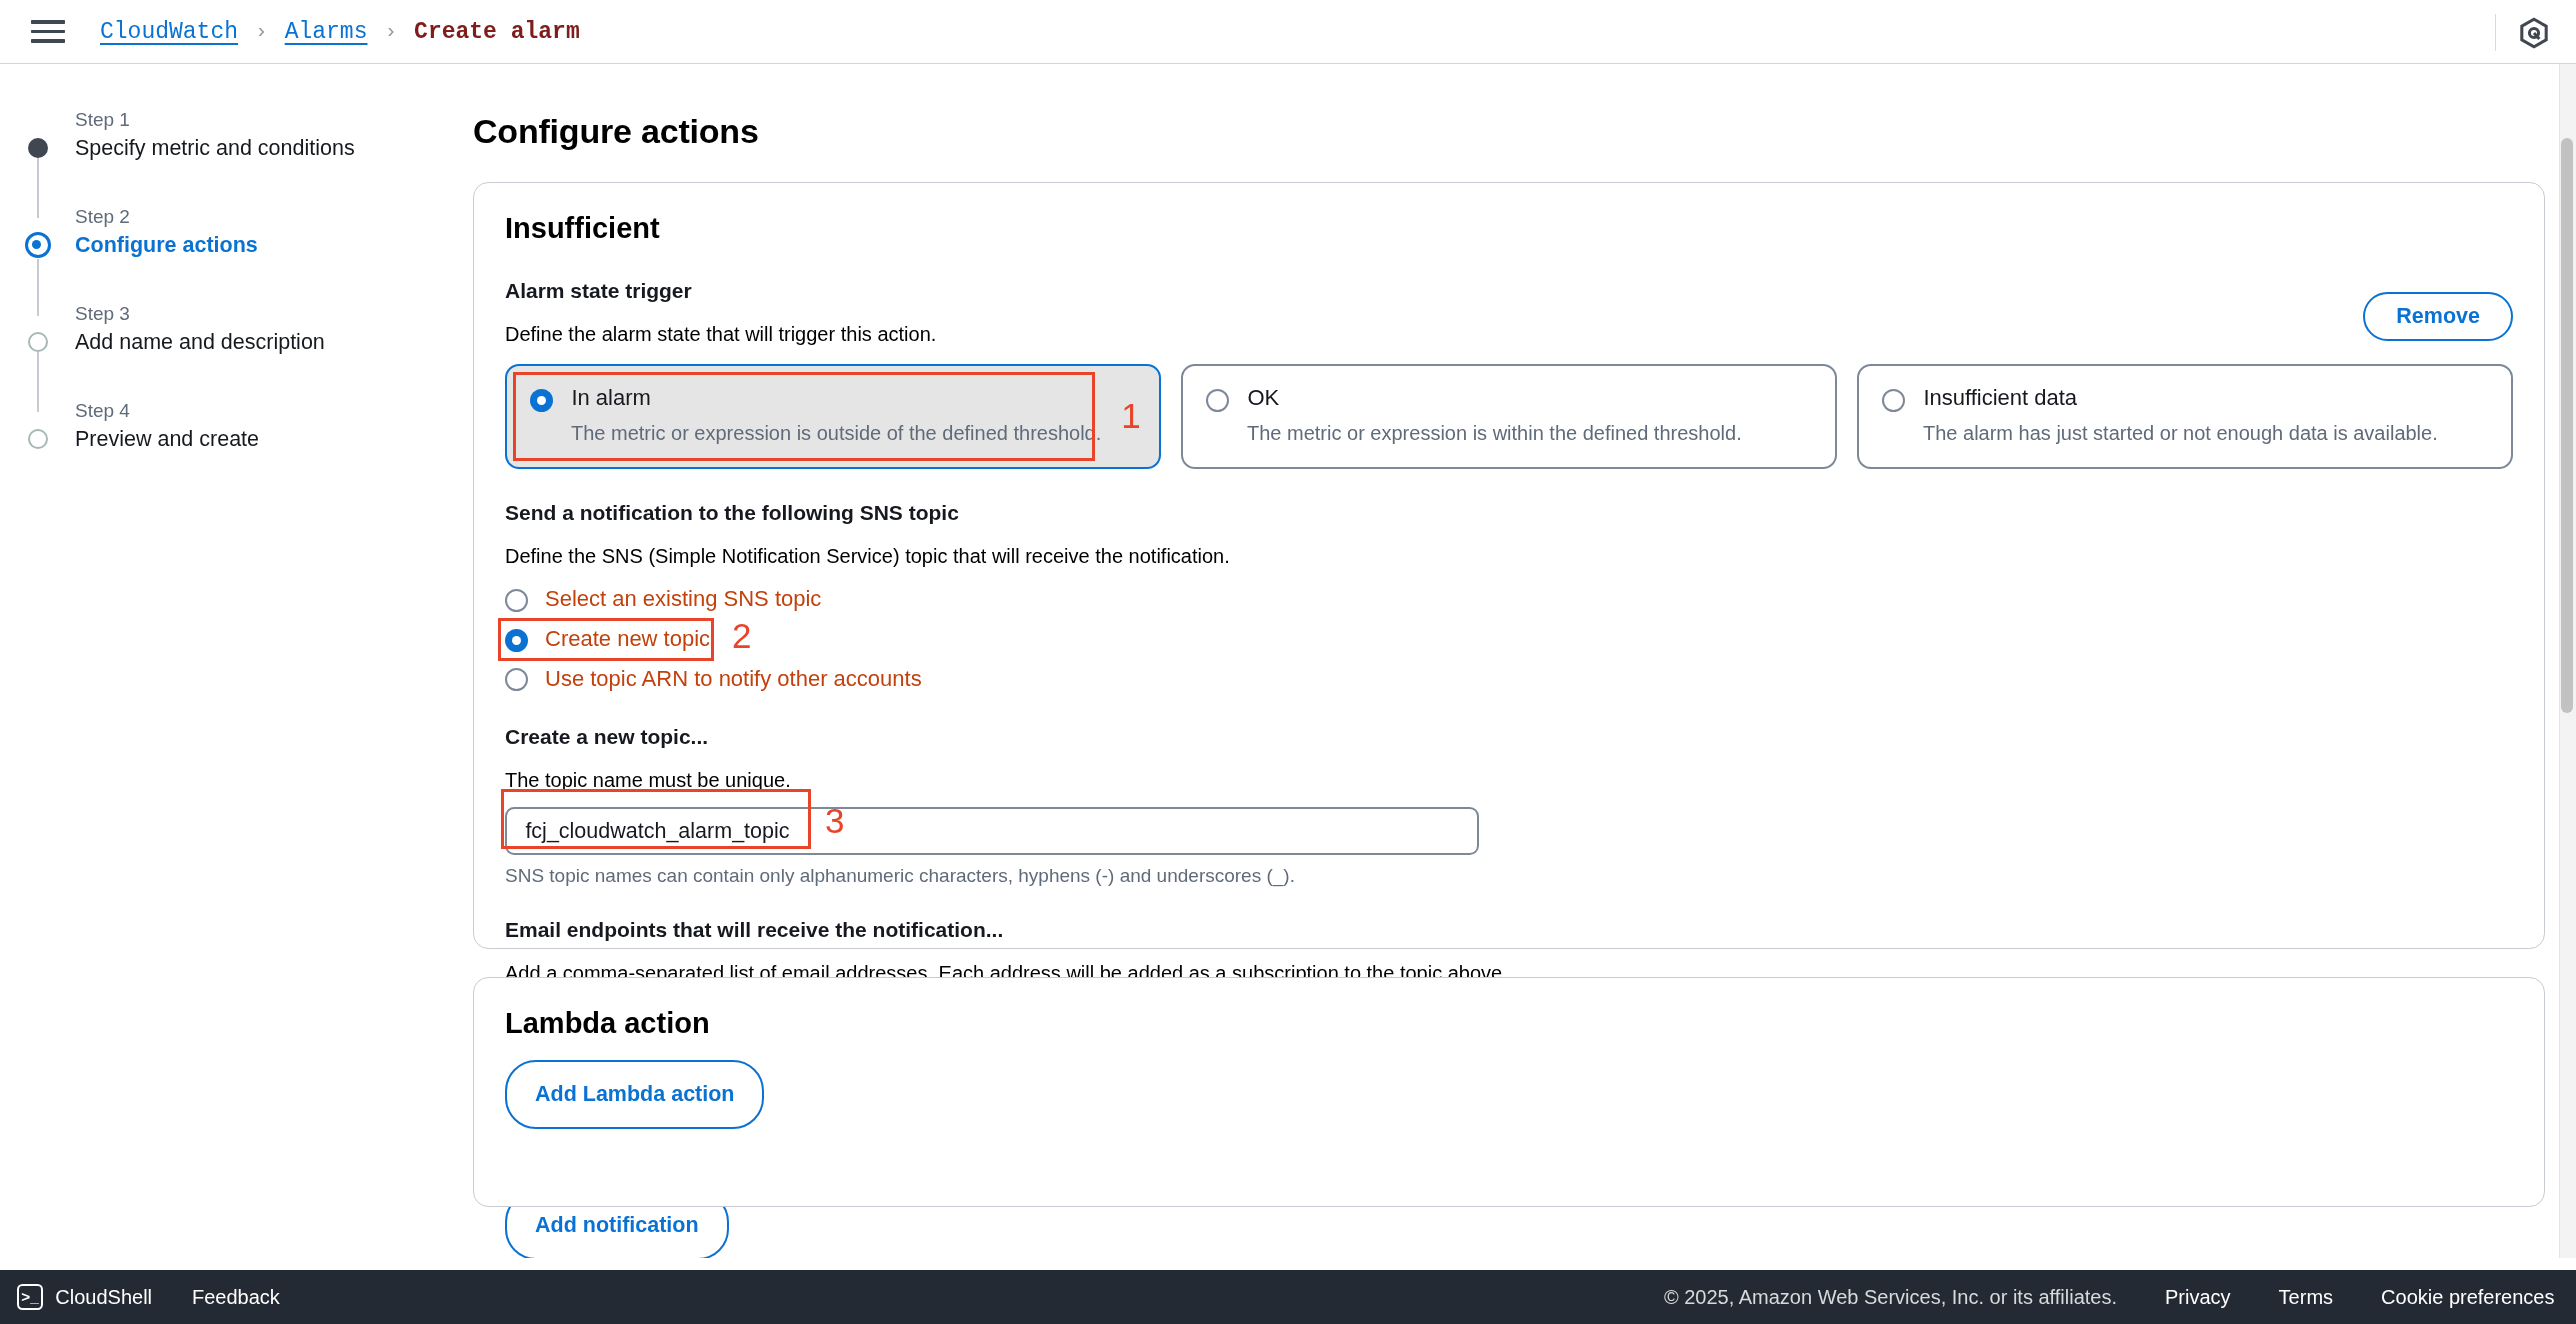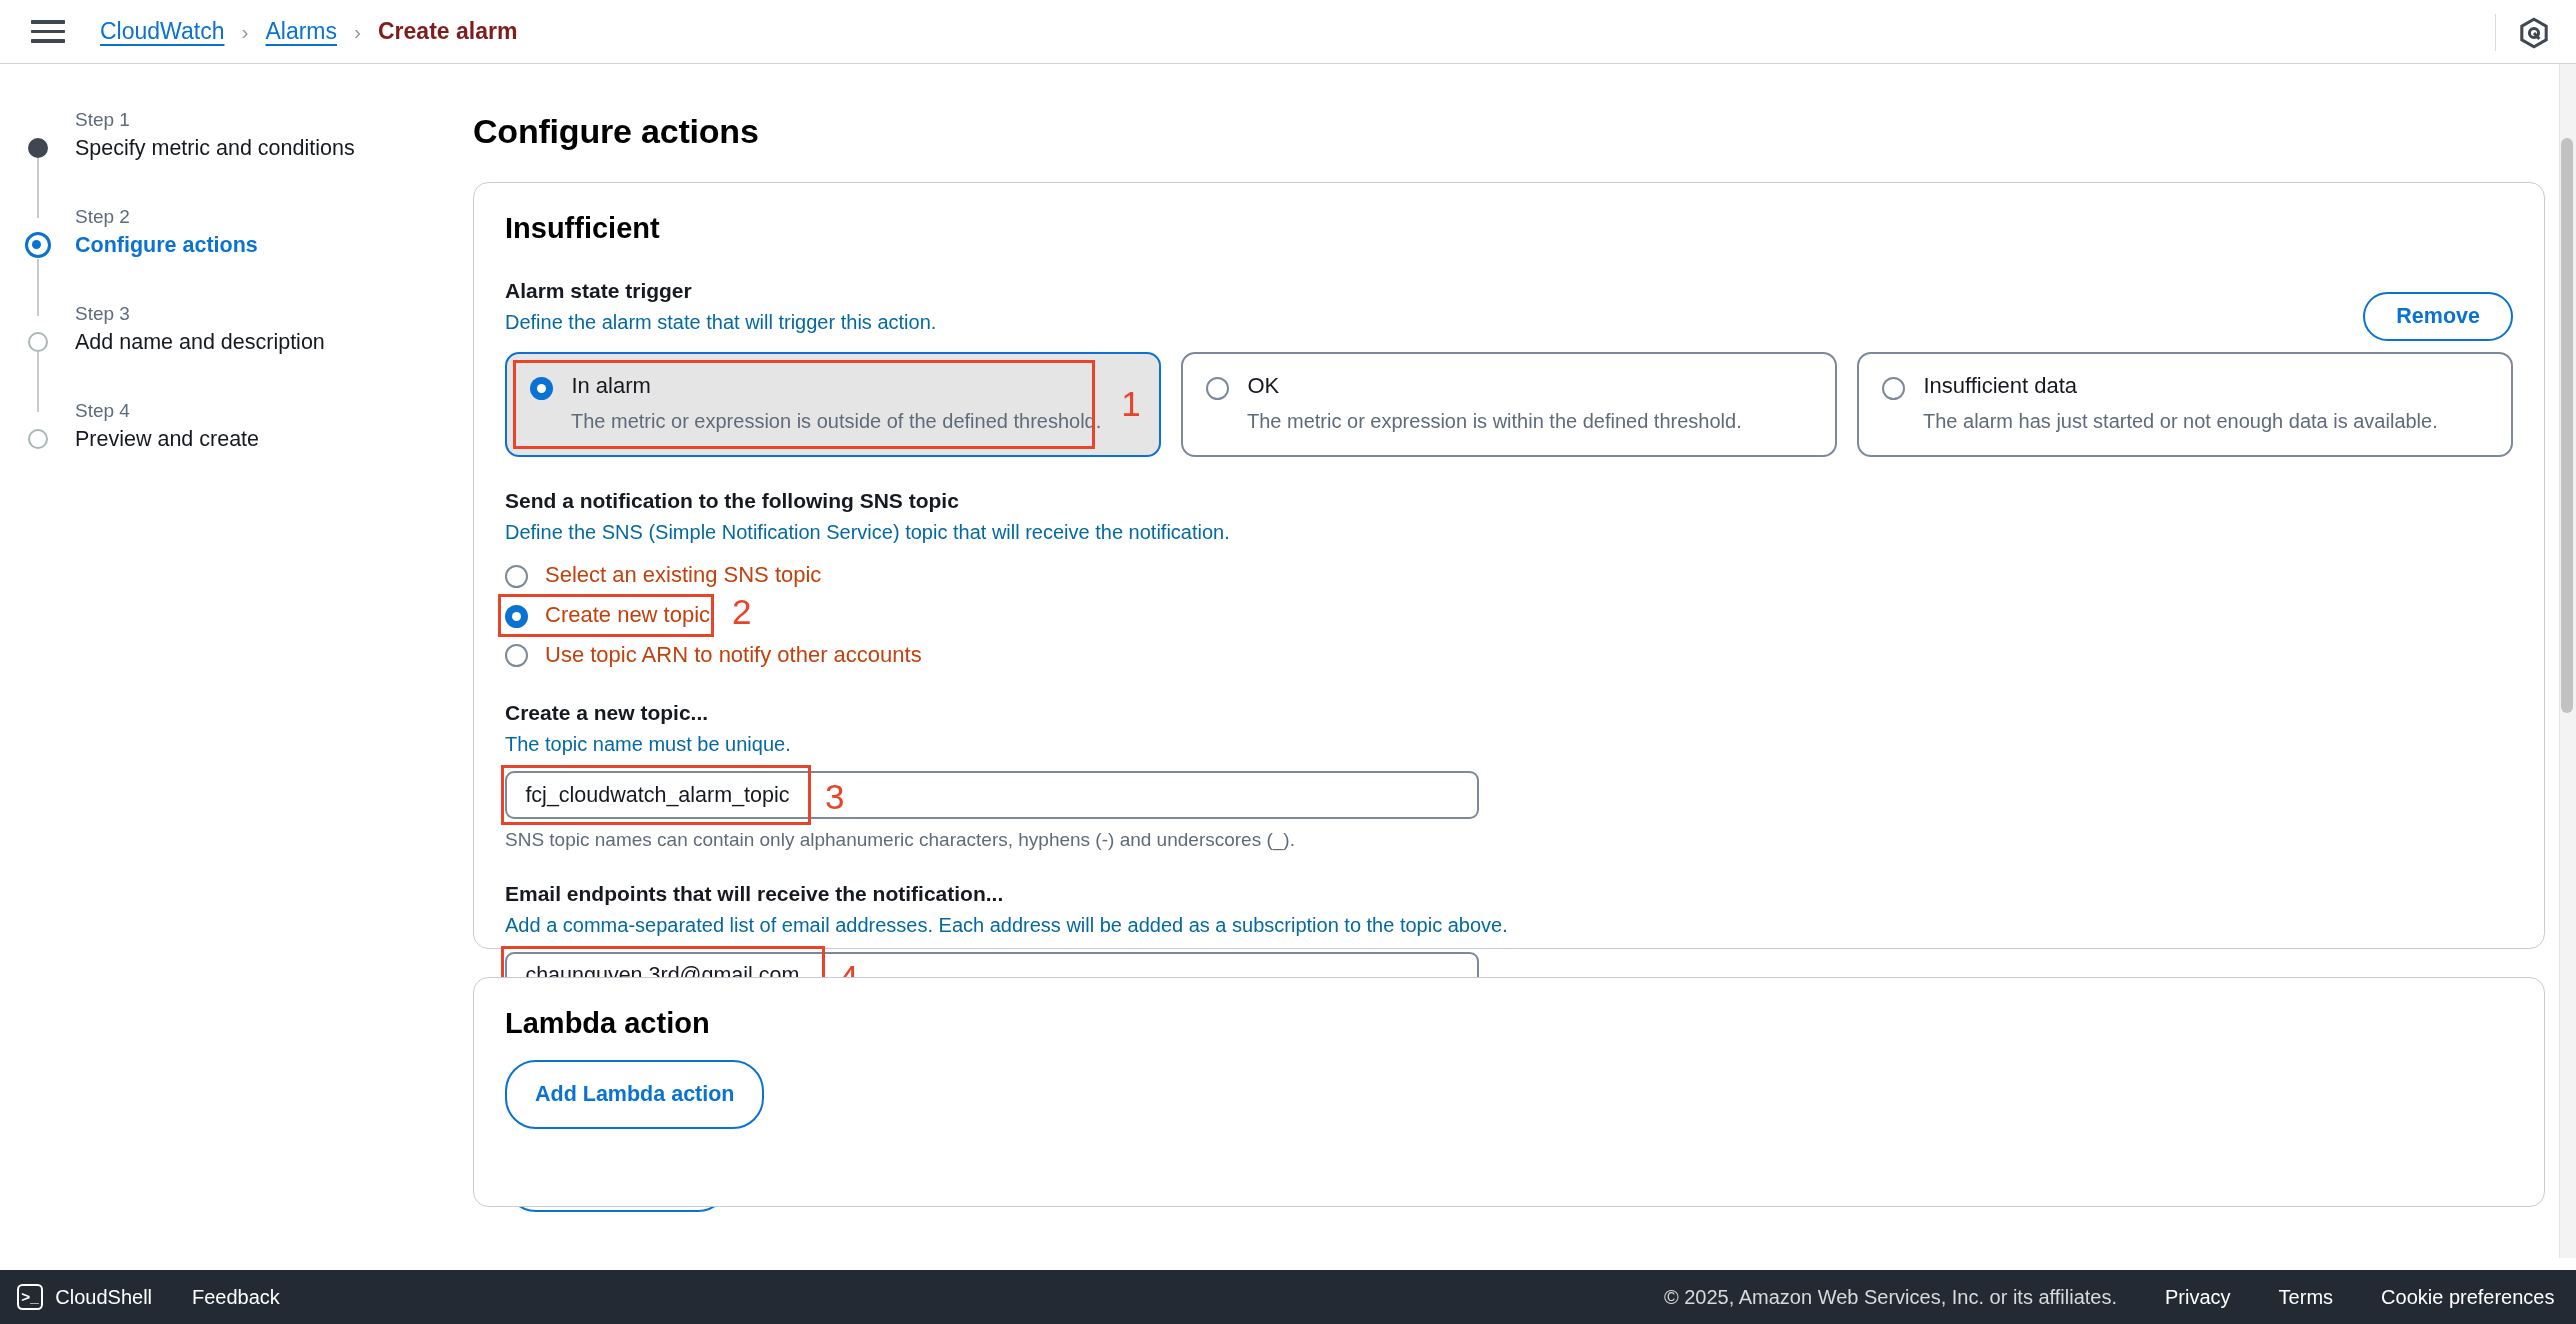--- a/index.html
+++ b/index.html
@@ -7,21 +7,21 @@
     width: 2576px; height: 1325px;
     font-family: "Liberation Sans", sans-serif;
     background: #ffffff;
     overflow: hidden;
   }
 
   
   .topbar {
     position: absolute; top: 0; left: 0; width: 2576px; height: 64px;
     background: #ffffff; border-bottom: 1.5px solid #d1d5db;
-    display: flex; align-items: center;
+    display: flex; align-items: center; font-family: Liberation Mono, monospace;
   }
   .hamburger {
     width: 34px; height: 26px; margin-left: 31px; margin-right: 35px;
     display: flex; flex-direction: column; justify-content: center; gap: 5.4px;
     cursor: pointer;
   }
   .hamburger span { display: block; width: 34px; height: 3.8px; background: #414750; border-radius: 0.8px; }
   .crumbs { display: flex; align-items: center; font-size: 23px; }
   .crumb-link { color: #0972d3; text-decoration: underline; text-underline-offset: 5.4px; text-decoration-thickness: 1.5px; cursor: pointer; }
   .crumb-sep { color: #8d99a8; margin: 0 17px; font-size: 21px; font-weight: 300; }
@@ -59,21 +59,21 @@
 
   .card {
     margin: 31px 31px 0 13px; background: #fff;
     border: 1.5px solid #c6cbd1; border-radius: 15.3px;
     position: relative;
   }
   .card-h { font-size: 29px; font-weight: 700; color: #000; padding: 29px 0 0 31px; }
 
   .sect-pad { padding: 0 31px 0 31px; }
   .lbl-b { font-size: 21px; font-weight: 700; color: #16191f; }
-  .lbl-d { font-size: 20px; color: #0369a1; margin-top: 8px; }
+  .lbl-d { font-size: 20px; color: #000000; margin-top: 20px; }
   .hint { font-size: 19px; color: #5f6b7a; margin-top: 9.2px; }
 
   .btn-remove {
     position: absolute; right: 31px; top: 109px;
     border: 2.3px solid #0972d3; color: #0972d3; background: #fff;
     border-radius: 31px; font-size: 21.5px; font-weight: 700;
     padding: 10px 31px; cursor: pointer; font-family: inherit;
   }
 
   

